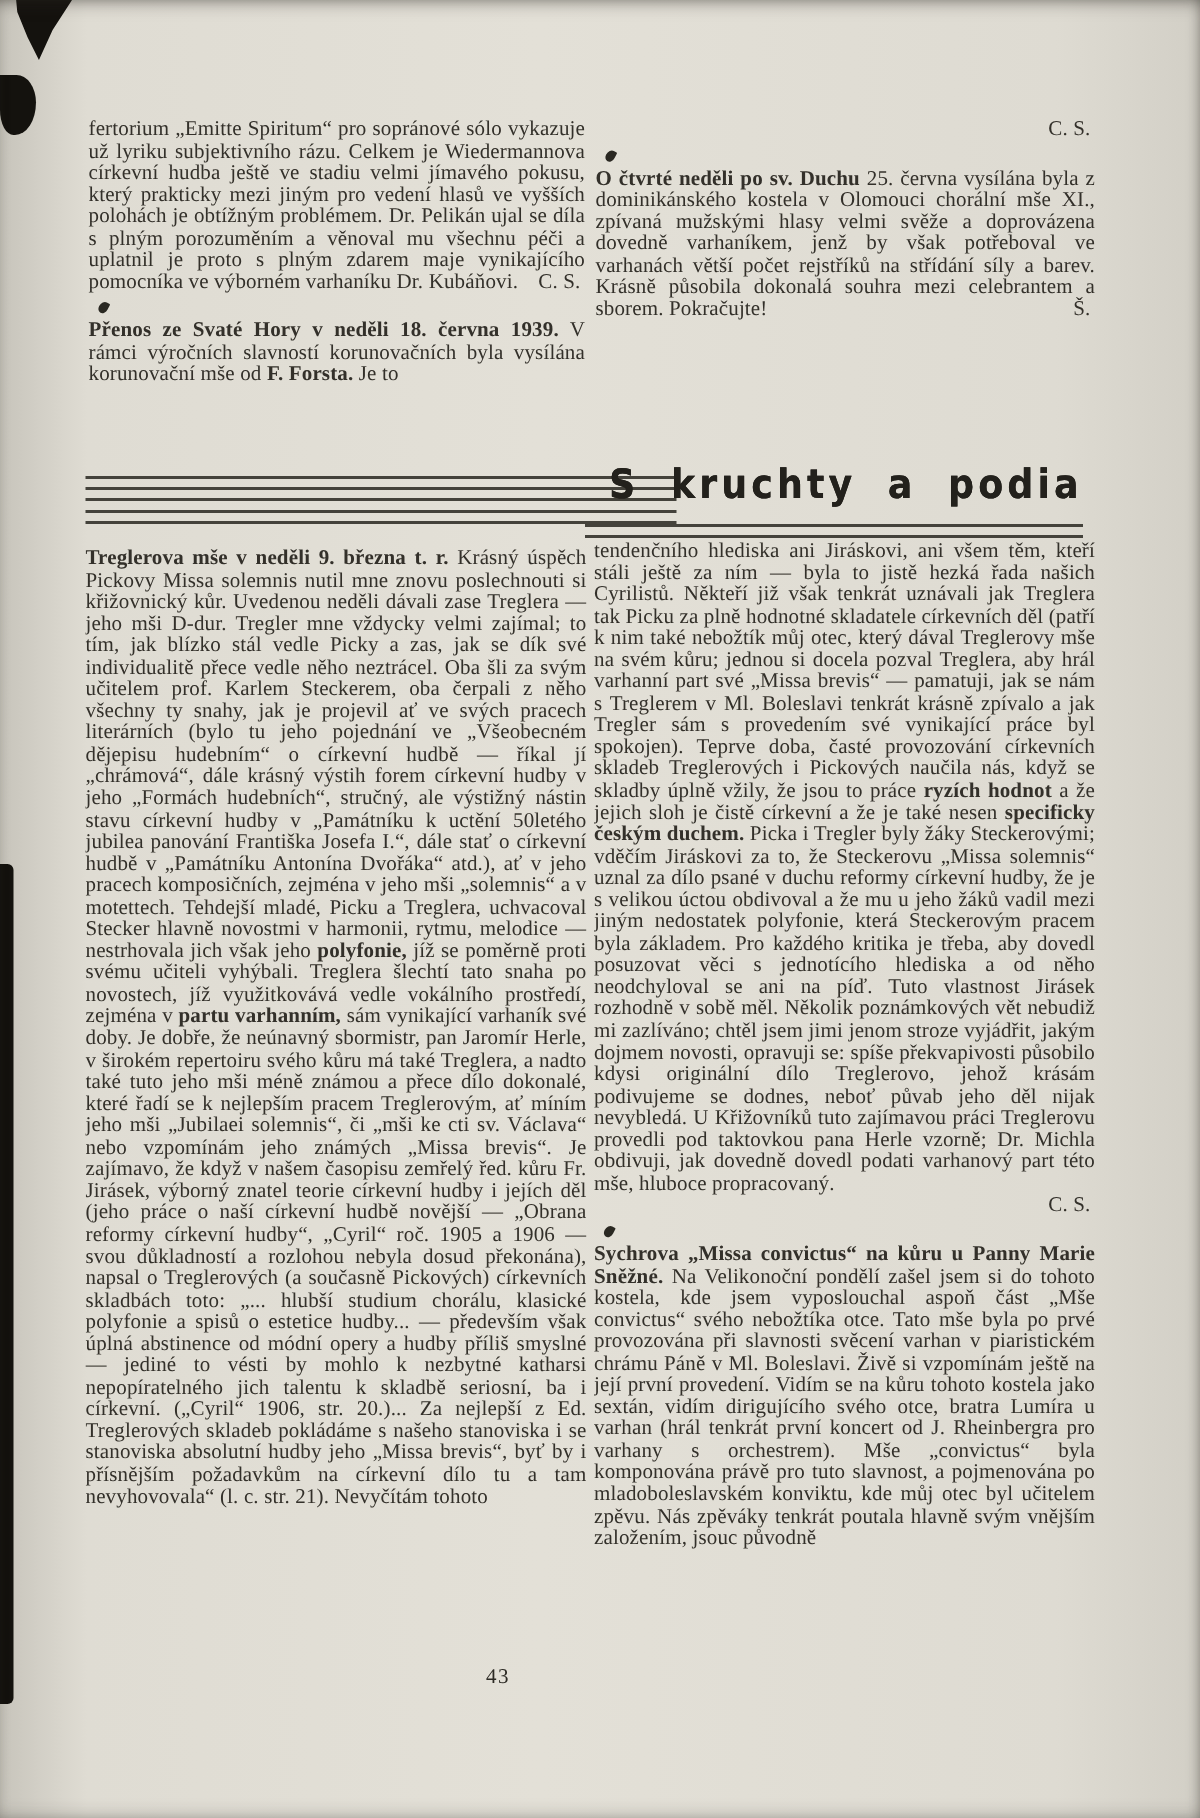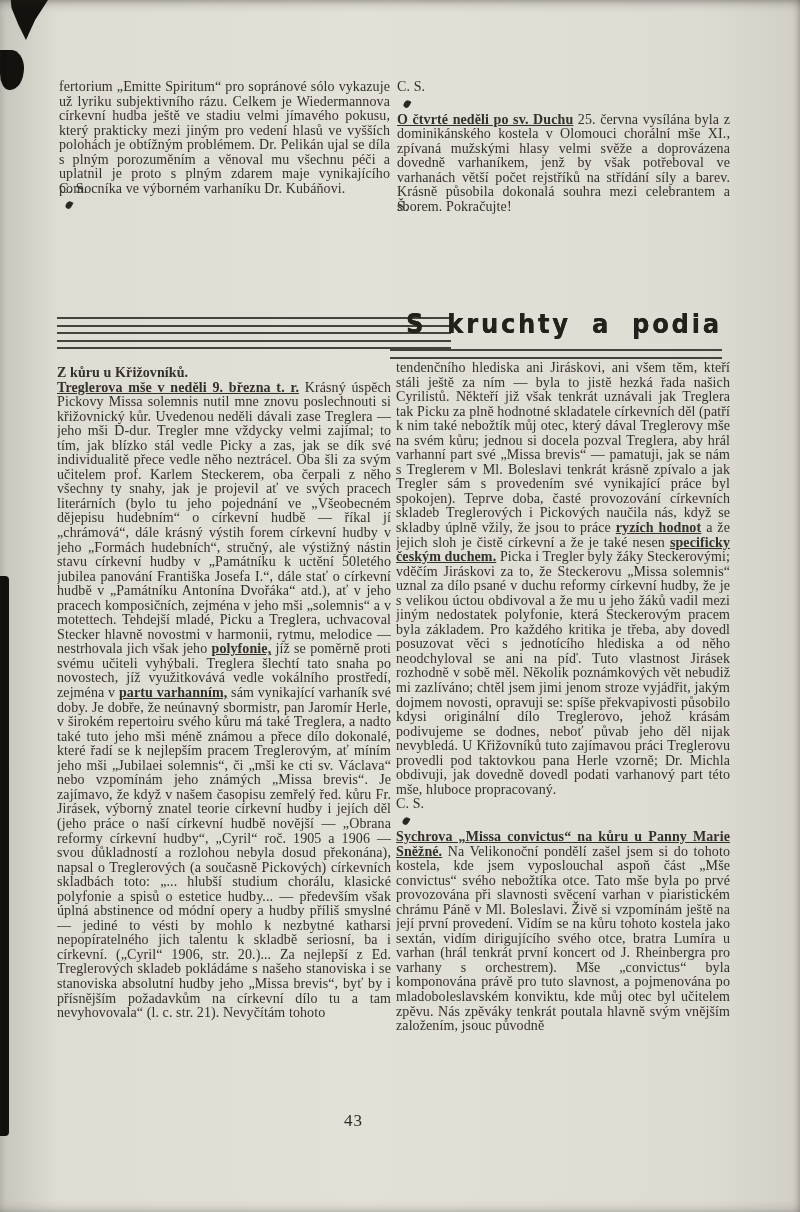--- a/index.html
+++ b/index.html
@@ -11,22 +11,22 @@
     color:#33302a;
   }
   .page::before{
     content:"";position:absolute;inset:0;pointer-events:none;z-index:5;
     box-shadow:inset 0 7px 12px -7px rgba(45,42,36,.6),
                inset 0 -7px 12px -7px rgba(45,42,36,.35),
                inset -6px 0 10px -7px rgba(45,42,36,.4);
   }
   .col{position:absolute;text-align:justify;font-size:14px;line-height:14.55px;letter-spacing:.1px;}
   .col p{margin:0;padding:0;}
-  b{font-weight:bold;text-decoration:underline;}
-  .sig{padding-right:3px;}
+  b{font-weight:bold;}
+  .sig{text-align:right;padding-right:3px;}
   .sig.inline{margin-top:-14.55px;}
   .bullet-row{height:13px;padding:3px 0 0 7px;margin:2px 0 0 0;}
   .bullet{display:block;width:6px;height:8px;background:#2a2822;
     border-radius:65% 10% 60% 50%;transform:rotate(28deg);}
   .subhead{font-weight:bold;}
 
   
   .rules-left{position:absolute;left:57px;top:317px;width:394px;height:37px;
     background:repeating-linear-gradient(180deg,#44423b 0 2px,rgba(0,0,0,0) 2px 7.6px);}
   .rules-under{position:absolute;left:390px;top:349px;width:332px;height:11px;
@@ -40,55 +40,55 @@
   }
 
   
   .mark{position:absolute;background:#14120e;z-index:4;}
   .mark-wedge{left:10px;top:0;width:38px;height:40px;
     clip-path:polygon(2% 0,100% 0,66% 50%,42% 100%,22% 62%,4% 20%);}
   .mark-blob{left:0;top:50px;width:24px;height:40px;
     border-radius:0 65% 70% 45%/0 55% 65% 50%;}
   .mark-bar{left:0;top:576px;width:9px;height:560px;border-radius:0 4px 4px 0;}
 
-  .page-number{position:absolute;left:344px;top:1111px;font-size:17px;
+  .page-number{position:absolute;left:324px;top:1111px;font-size:14px;
     letter-spacing:1px;color:#2c2a24;}
 </style>
 </head>
 <body>
 
 <div class="page">
 
   <div class="mark mark-wedge"></div>
   <div class="mark mark-blob"></div>
   <div class="mark mark-bar"></div>
 
   <div class="col" style="left:59px;top:80px;width:331px;">
     <p><span>fertorium „Emitte Spiritum“ pro sopránové sólo vykazuje už lyriku subjektivního rázu. Celkem je Wiedermannova církevní hudba ještě ve stadiu velmi jímavého pokusu, který prakticky mezi jiným pro vedení hlasů ve vyšších polohách je obtížným problémem. Dr. Pelikán ujal se díla s plným porozuměním a věnoval mu všechnu péči a uplatnil je proto s plným zdarem maje vynikajícího pomocníka ve výborném varhaníku Dr. Kubáňovi.</span></p>
     <div class="sig inline">C. S.</div>
     <div class="bullet-row">
         <span class="bullet"></span>
       </div>
+    <p><b>Přenos ze Svaté Hory v neděli 18. června 1939.</b><span> V rámci výročních slavností korunovačních byla vysílána korunovační mše od </span><b>F. Forsta.</b><span> Je to</span></p>
   </div>
 
   <div class="col" style="left:397px;top:80px;width:333px;">
     <div class="sig">C. S.</div>
     <div class="bullet-row">
         <span class="bullet"></span>
       </div>
     <p><b>O čtvrté neděli po sv. Duchu</b><span> 25. června vysílána byla z dominikánského kostela v Olomouci chorální mše XI., zpívaná mužskými hlasy velmi svěže a doprovázena dovedně varhaníkem, jenž by však potřeboval ve varhanách větší počet rejstříků na střídání síly a barev. Krásně působila dokonalá souhra mezi celebrantem a sborem. Pokračujte!</span></p>
     <div class="sig inline">Š.</div>
   </div>
 
   <div class="rules-left"></div>
   <div class="rules-under"></div>
   <div class="section-title">S kruchty a podia</div>
 
   <div class="col" style="left:57px;top:366px;width:334px;height:740px;overflow:hidden;">
-    <div class="subhead">Z kůru u Křižovníků.</div>
     <p><b>Treglerova mše v neděli 9. března t. r.</b><span> Krásný úspěch Pickovy Missa solemnis nutil mne znovu poslechnouti si křižovnický kůr. Uvedenou neděli dávali zase Treglera — jeho mši D-dur. Tregler mne vždycky velmi zajímal; to tím, jak blízko stál vedle Picky a zas, jak se dík své individualitě přece vedle něho neztrácel. Oba šli za svým učitelem prof. Karlem Steckerem, oba čerpali z něho všechny ty snahy, jak je projevil ať ve svých pracech literárních (bylo tu jeho pojednání ve „Všeobecném dějepisu hudebním“ o církevní hudbě — říkal jí „chrámová“, dále krásný výstih forem církevní hudby v jeho „Formách hudebních“, stručný, ale výstižný nástin stavu církevní hudby v „Památníku k uctění 50letého jubilea panování Františka Josefa I.“, dále stať o církevní hudbě v „Památníku Antonína Dvořáka“ atd.), ať v jeho pracech komposičních, zejména v jeho mši „solemnis“ a v motettech. Tehdejší mladé, Picku a Treglera, uchvacoval Stecker hlavně novostmi v harmonii, rytmu, melodice — nestrhovala jich však jeho </span><b>polyfonie,</b><span> jíž se poměrně proti svému učiteli vyhýbali. Treglera šlechtí tato snaha po novostech, jíž využitkovává vedle vokálního prostředí, zejména v </span><b>partu varhanním,</b><span> sám vynikající varhaník své doby. Je dobře, že neúnavný sbormistr, pan Jaromír Herle, v širokém repertoiru svého kůru má také Treglera, a nadto také tuto jeho mši méně známou a přece dílo dokonalé, které řadí se k nejlepším pracem Treglerovým, ať míním jeho mši „Jubilaei solemnis“, či „mši ke cti sv. Václava“ nebo vzpomínám jeho známých „Missa brevis“. Je zajímavo, že když v našem časopisu zemřelý řed. kůru Fr. Jirásek, výborný znatel teorie církevní hudby i jejích děl (jeho práce o naší církevní hudbě novější — „Obrana reformy církevní hudby“, „Cyril“ roč. 1905 a 1906 — svou důkladností a rozlohou nebyla dosud překonána), napsal o Treglerových (a současně Pickových) církevních skladbách toto: „... hlubší studium chorálu, klasické polyfonie a spisů o estetice hudby... — především však úplná abstinence od módní opery a hudby příliš smyslné — jediné to vésti by mohlo k nezbytné katharsi nepopíratelného jich talentu k skladbě seriosní, ba i církevní. („Cyril“ 1906, str. 20.)... Za nejlepší z Ed. Treglerových skladeb pokládáme s našeho stanoviska i se stanoviska absolutní hudby jeho „Missa brevis“, byť by i přísnějším požadavkům na církevní dílo tu a tam nevyhovovala“ (l. c. str. 21). Nevyčítám tohoto</span></p>
   </div>
 
   <div class="col" style="left:396px;top:361px;width:334px;height:740px;overflow:hidden;">
     <p><span>tendenčního hlediska ani Jiráskovi, ani všem těm, kteří stáli ještě za ním — byla to jistě hezká řada našich Cyrilistů. Někteří již však tenkrát uznávali jak Treglera tak Picku za plně hodnotné skladatele církevních děl (patří k nim také nebožtík můj otec, který dával Treglerovy mše na svém kůru; jednou si docela pozval Treglera, aby hrál varhanní part své „Missa brevis“ — pamatuji, jak se nám s Treglerem v Ml. Boleslavi tenkrát krásně zpívalo a jak Tregler sám s provedením své vynikající práce byl spokojen). Teprve doba, časté provozování církevních skladeb Treglerových i Pickových naučila nás, když se skladby úplně vžily, že jsou to práce </span><b>ryzích hodnot</b><span> a že jejich sloh je čistě církevní a že je také nesen </span><b>specificky českým duchem.</b><span> Picka i Tregler byly žáky Steckerovými; vděčím Jiráskovi za to, že Steckerovu „Missa solemnis“ uznal za dílo psané v duchu reformy církevní hudby, že je s velikou úctou obdivoval a že mu u jeho žáků vadil mezi jiným nedostatek polyfonie, která Steckerovým pracem byla základem. Pro každého kritika je třeba, aby dovedl posuzovat věci s jednotícího hlediska a od něho neodchyloval se ani na píď. Tuto vlastnost Jirásek rozhodně v sobě měl. Několik poznámkových vět nebudiž mi zazlíváno; chtěl jsem jimi jenom stroze vyjádřit, jakým dojmem novosti, opravuji se: spíše překvapivosti působilo kdysi originální dílo Treglerovo, jehož krásám podivujeme se dodnes, neboť půvab jeho děl nijak nevybledá. U Křižovníků tuto zajímavou práci Treglerovu provedli pod taktovkou pana Herle vzorně; Dr. Michla obdivuji, jak dovedně dovedl podati varhanový part této mše, hluboce propracovaný.</span></p>
     <div class="sig">C. S.</div>
     <div class="bullet-row">
         <span class="bullet"></span>
       </div>
     <p><b>Sychrova „Missa convictus“ na kůru u Panny Marie Sněžné.</b><span> Na Velikonoční pondělí zašel jsem si do tohoto kostela, kde jsem vyposlouchal aspoň část „Mše convictus“ svého nebožtíka otce. Tato mše byla po prvé provozována při slavnosti svěcení varhan v piaristickém chrámu Páně v Ml. Boleslavi. Živě si vzpomínám ještě na její první provedení. Vidím se na kůru tohoto kostela jako sextán, vidím dirigujícího svého otce, bratra Lumíra u varhan (hrál tenkrát první koncert od J. Rheinbergra pro varhany s orchestrem). Mše „convictus“ byla komponována právě pro tuto slavnost, a pojmenována po mladoboleslavském konviktu, kde můj otec byl učitelem zpěvu. Nás zpěváky tenkrát poutala hlavně svým vnějším založením, jsouc původně</span></p>

